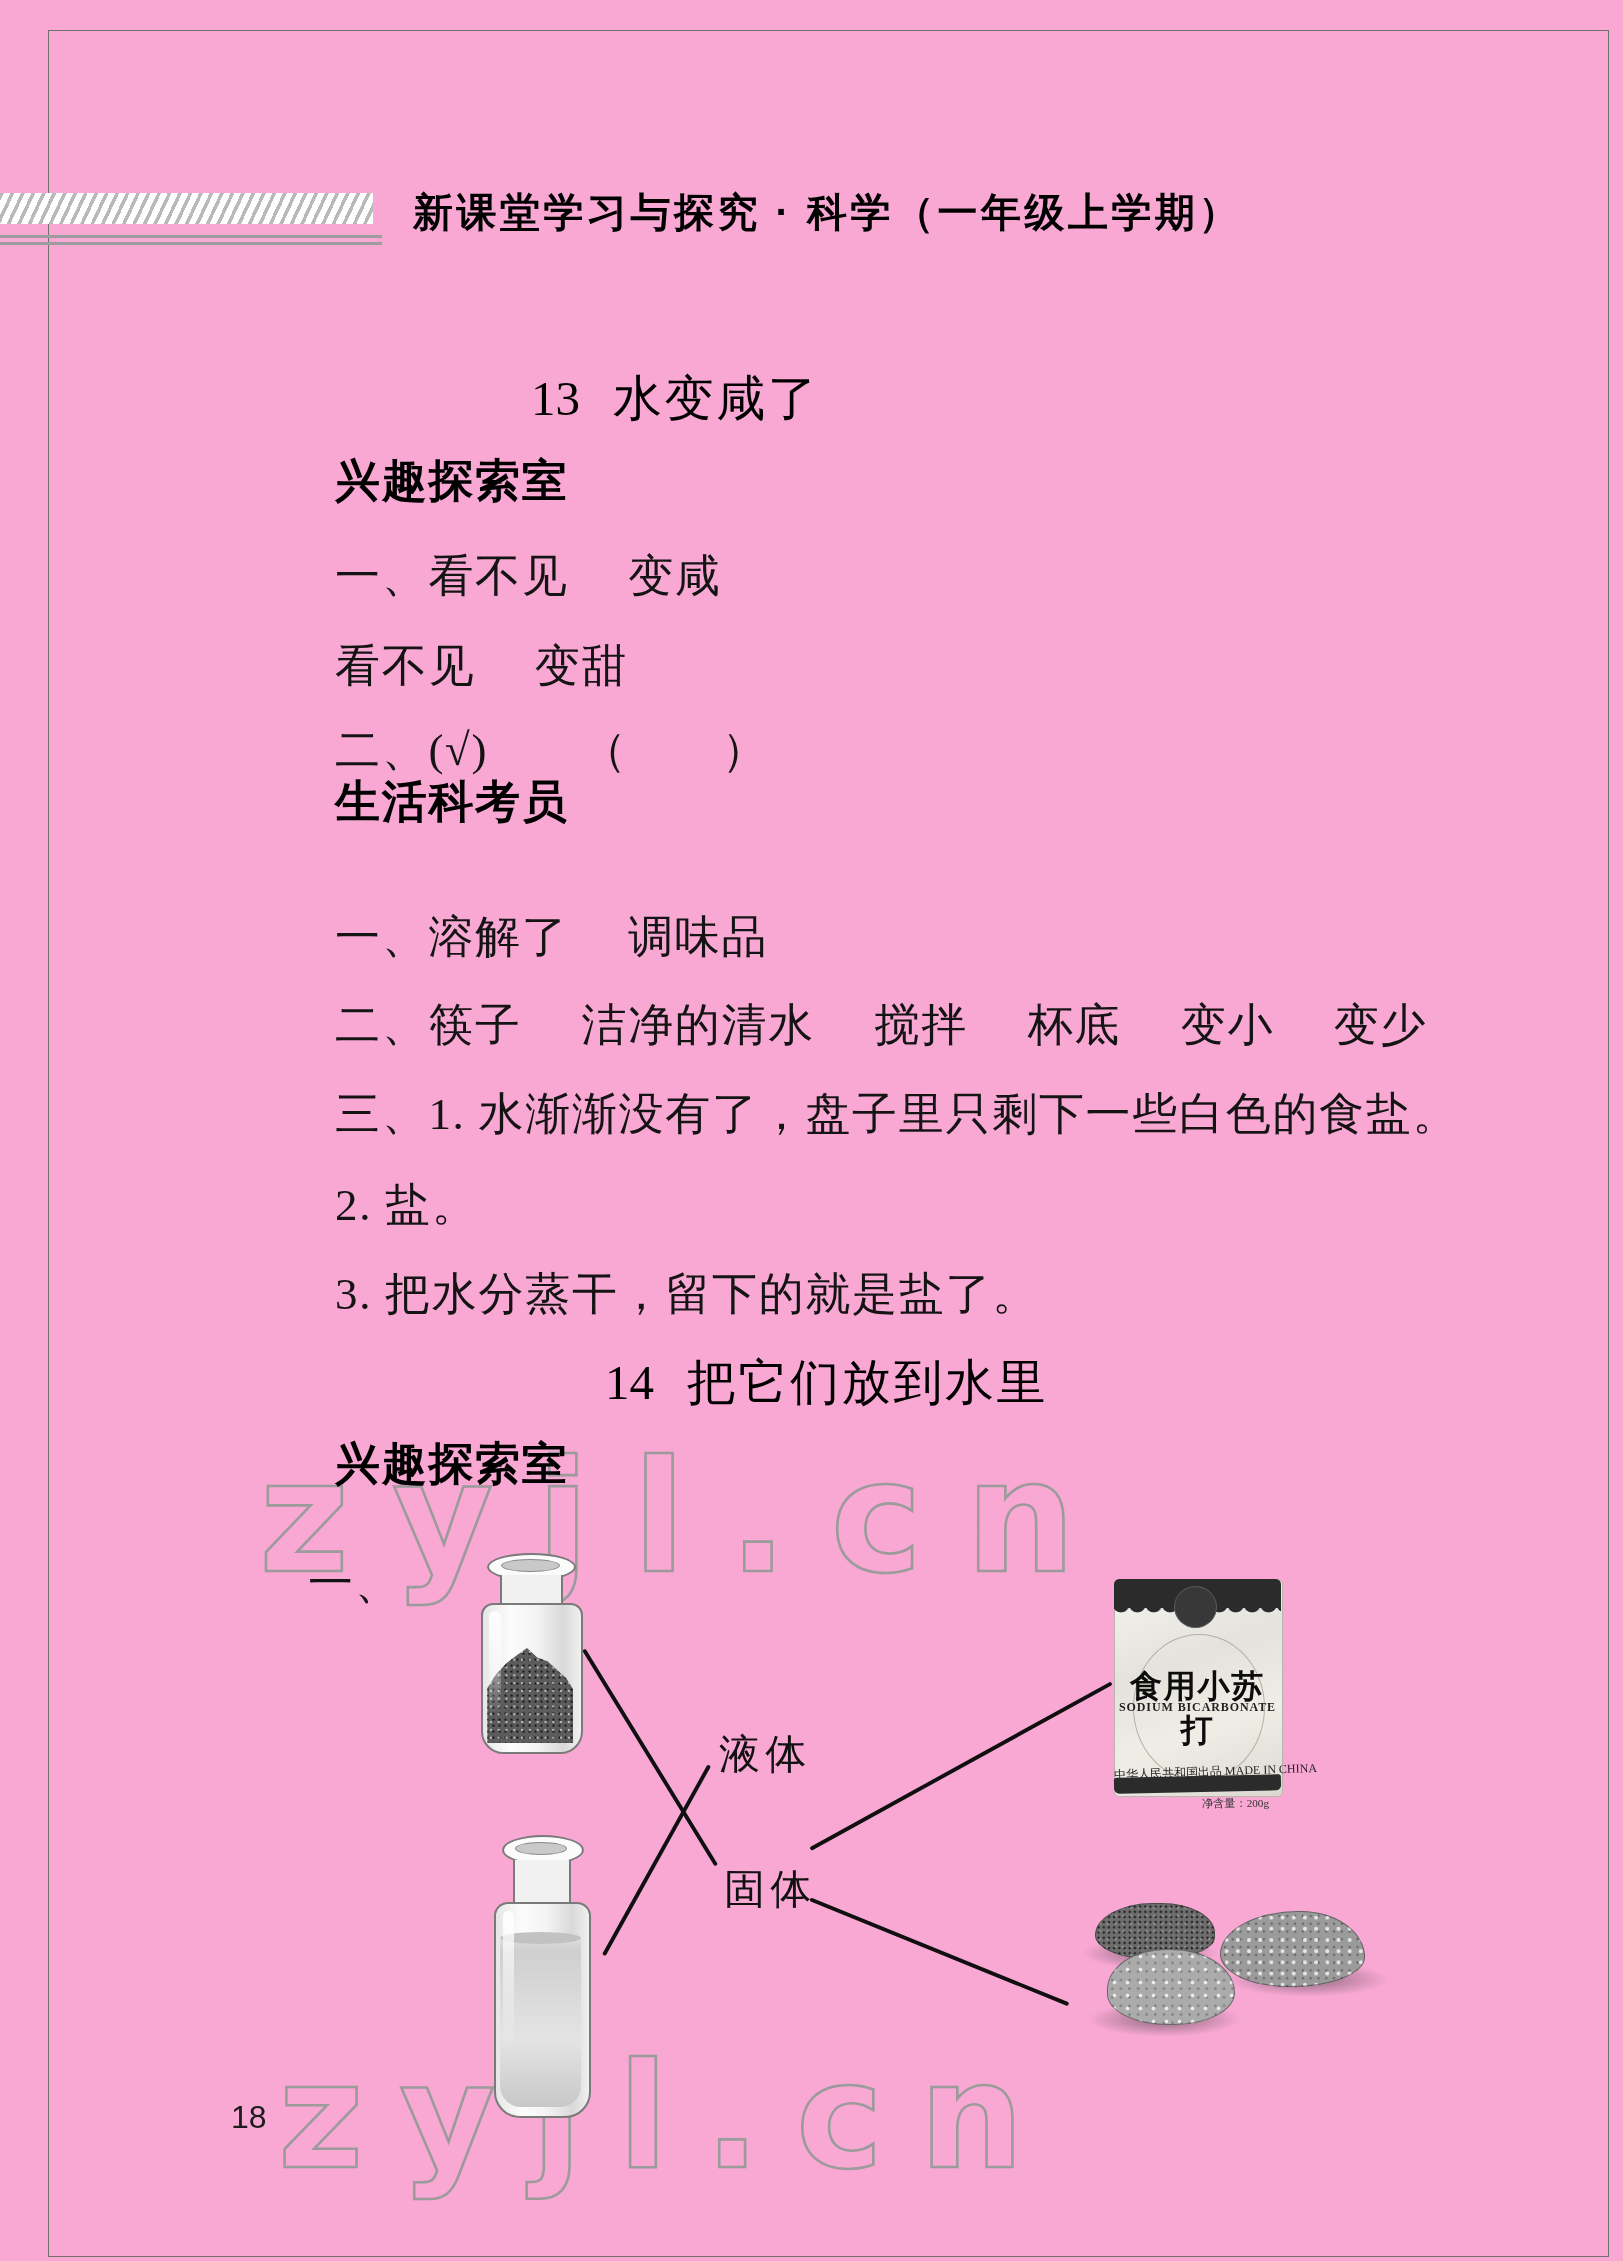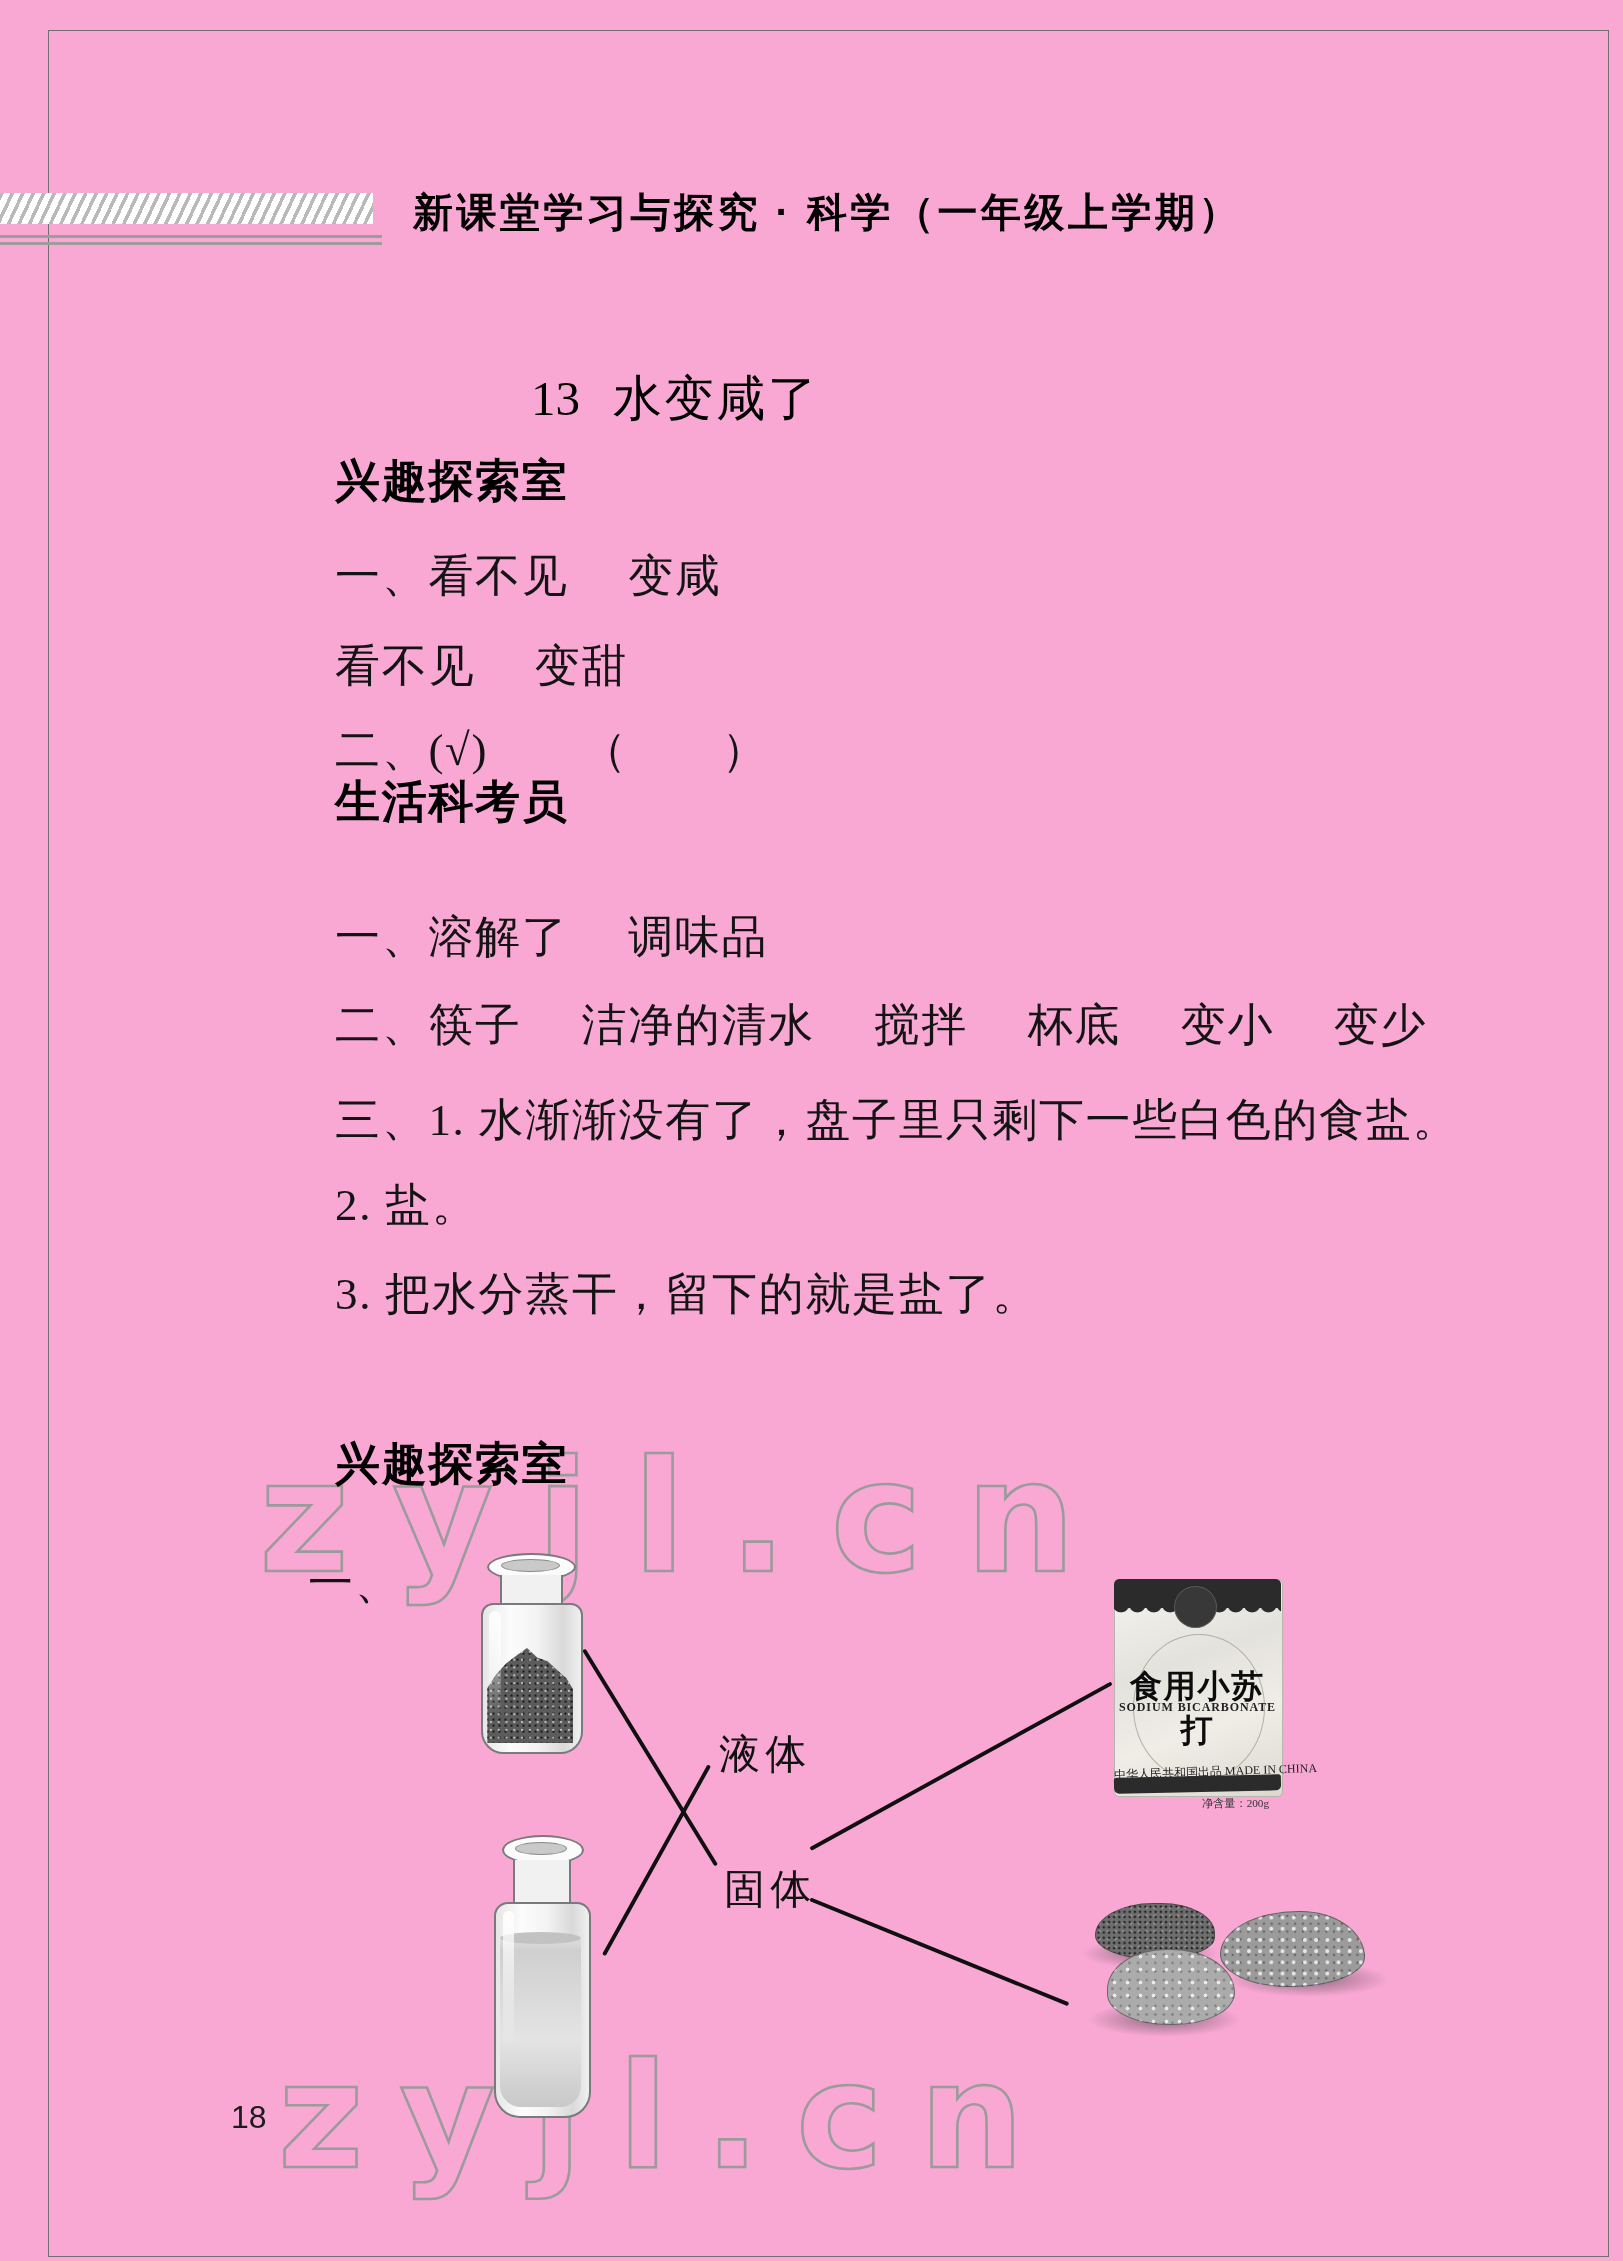--- a/index.html
+++ b/index.html
@@ -27,21 +27,21 @@
   
   .sec-head{font-family:"Liberation Sans",sans-serif;font-weight:bold;font-size:45px;
     color:#000;letter-spacing:1.7px;}
   #head-explore-13{left:335px;top:451px;}
   #head-life-13{left:335px;top:772px;}
   #head-explore-14{left:335px;top:1434px;}
 
   
   .body-line{left:335px;font-size:45px;color:#141414;letter-spacing:1.7px;white-space:nowrap;}
   #l13a{top:546px;} #l13b{top:636px;} #l13c{top:720px;}
-  #l13d{top:907px;} #l13e{top:995px;} #l13f{top:1084px;margin-top:6px;}
+  #l13d{top:907px;} #l13e{top:995px;} #l13f{top:1084px;}
   #l13g{top:1175px;} #l13h{top:1264px;}
   #item14-1{left:308px;top:1553px;font-size:45px;}
 
   
   .watermark{font-family:"DejaVu Sans",sans-serif;font-weight:bold;color:transparent;
     -webkit-text-stroke:2.6px #9b9b9b;letter-spacing:43px;pointer-events:none;}
   #wm-mid{left:259px;top:1427px;font-size:155px;}
   #wm-bottom{left:278px;top:2031px;font-size:147px;letter-spacing:36px;}
 
   
@@ -139,20 +139,23 @@
   <div id="l13b" class="abs body-line">看不见　 变甜</div>
   <div id="l13c" class="abs body-line">二、(√)　　（　　）</div>
 
   <div id="head-life-13" class="abs sec-head">生活科考员</div>
   <div id="l13d" class="abs body-line">一、溶解了　 调味品</div>
   <div id="l13e" class="abs body-line">二、筷子　 洁净的清水　 搅拌　 杯底　 变小　 变少</div>
   <div id="l13f" class="abs body-line">三、1. 水渐渐没有了，盘子里只剩下一些白色的食盐。</div>
   <div id="l13g" class="abs body-line">2. 盐。</div>
   <div id="l13h" class="abs body-line">3. 把水分蒸干，留下的就是盐了。</div>
 
+  <div id="title14" class="abs lesson-title">
+    <span class="num">14</span><span>把它们放到水里</span>
+  </div>
   <div id="head-explore-14" class="abs sec-head">兴趣探索室</div>
   <div id="item14-1" class="abs body-line">一、</div>
 
   <svg id="match-svg" class="abs" viewBox="0 0 1880 2618" width="1624" height="2261">
     <line x1="677" y1="1912" x2="828" y2="2158"></line>
     <line x1="700" y1="2262" x2="820" y2="2046"></line>
     <line x1="940" y1="2140" x2="1285" y2="1950"></line>
     <line x1="940" y1="2200" x2="1235" y2="2320"></line>
   </svg>
 

